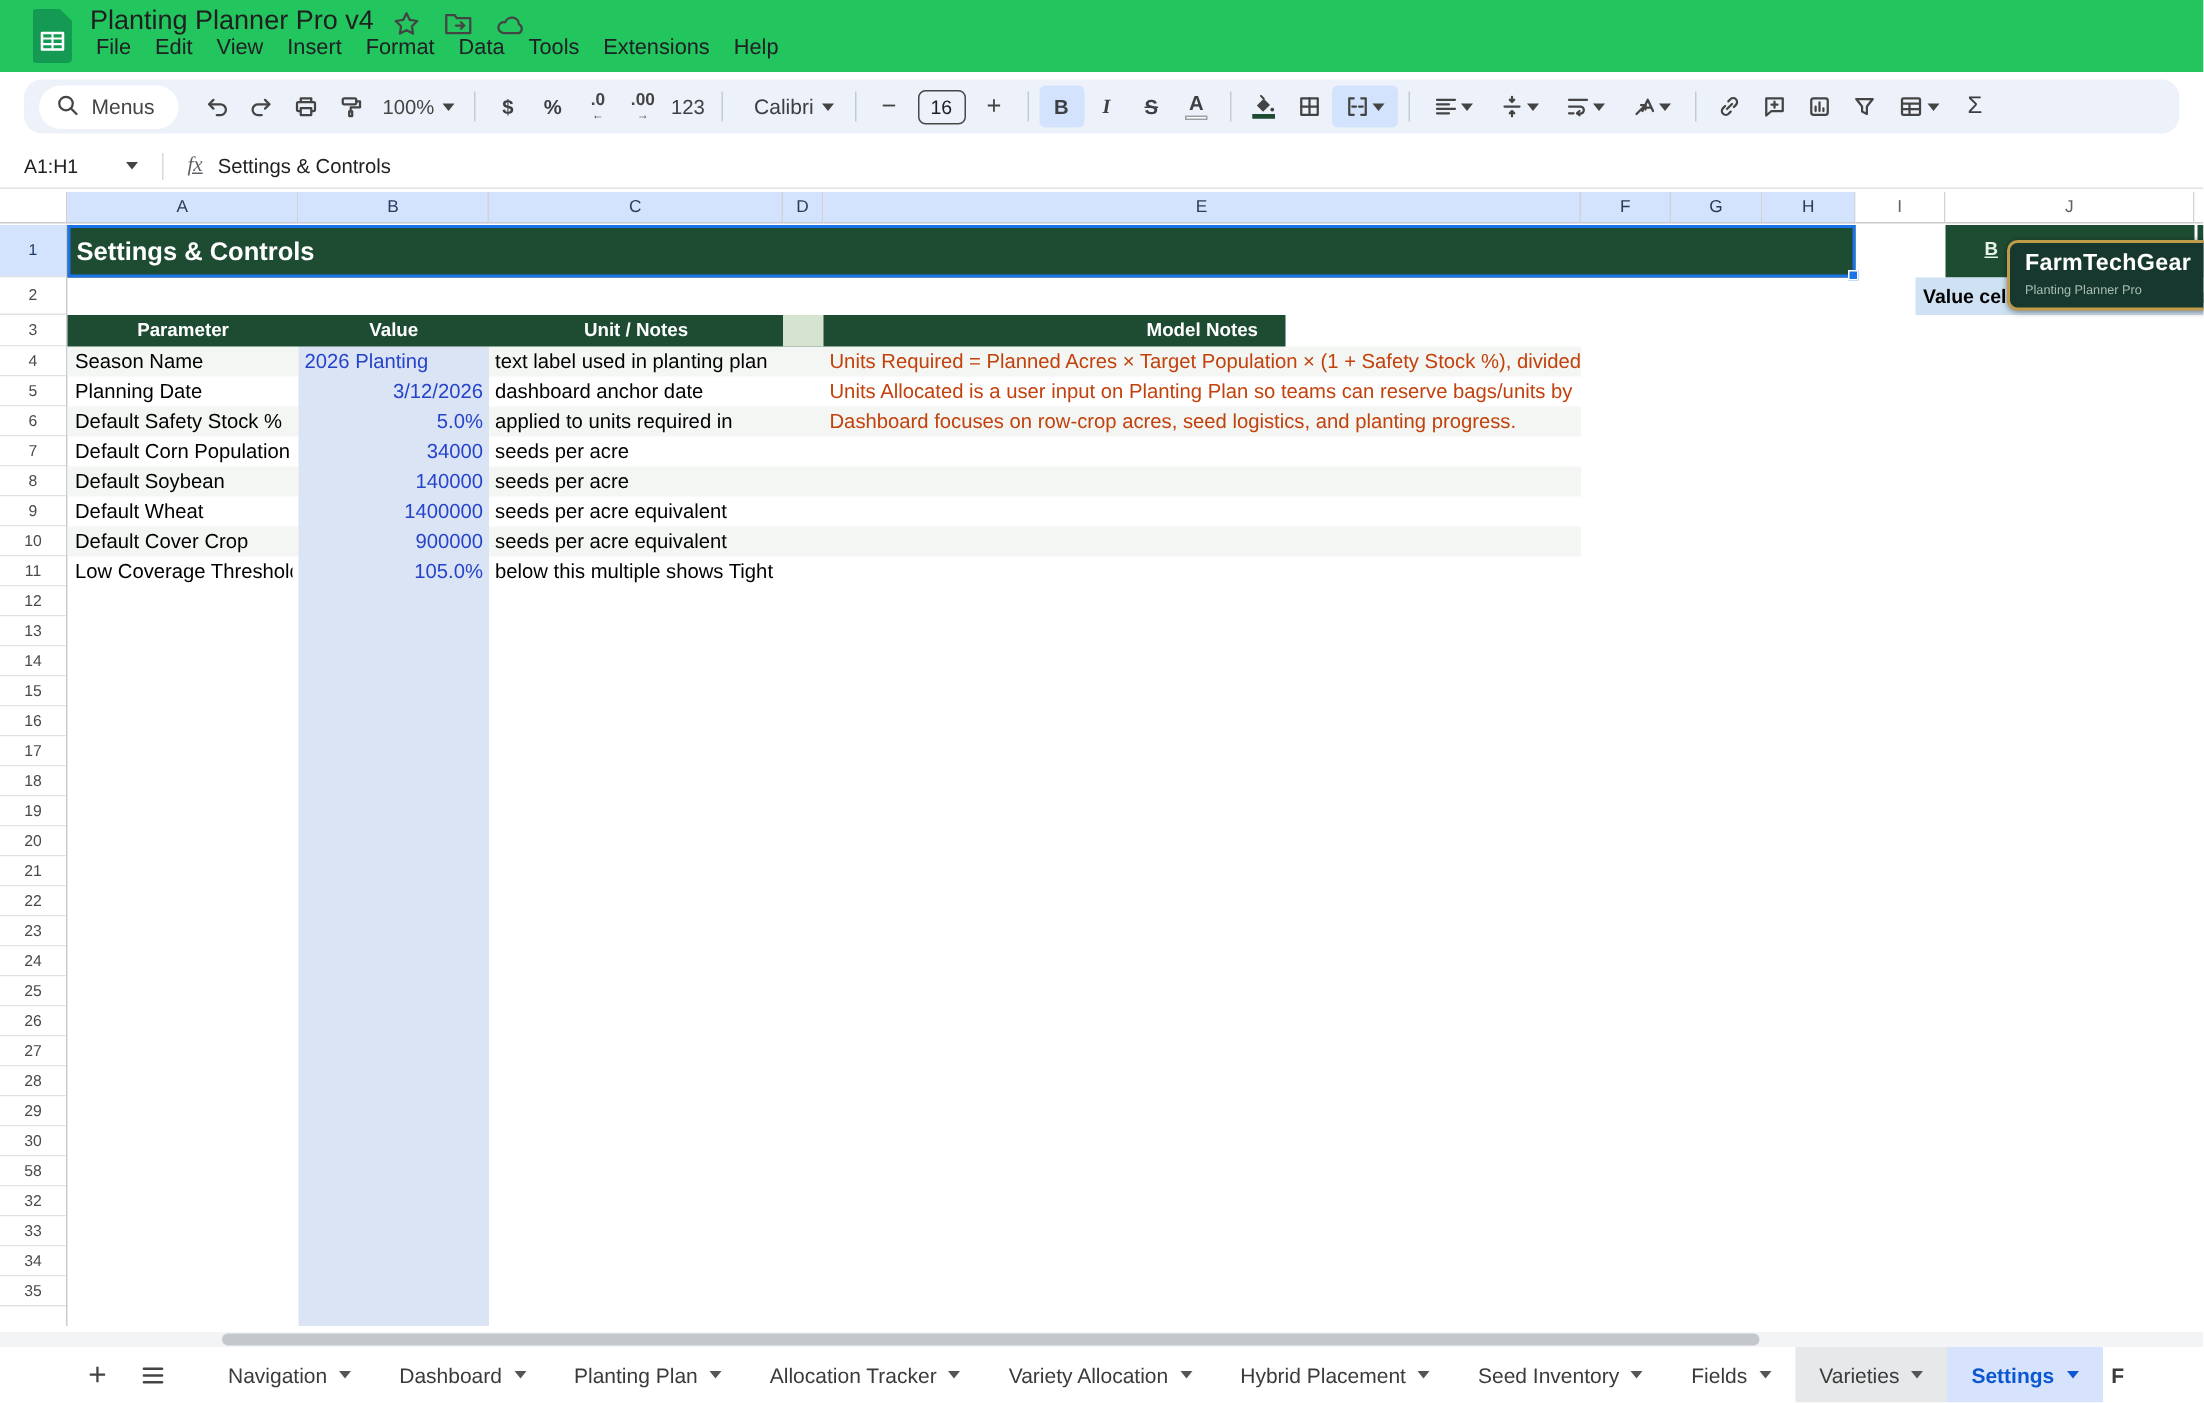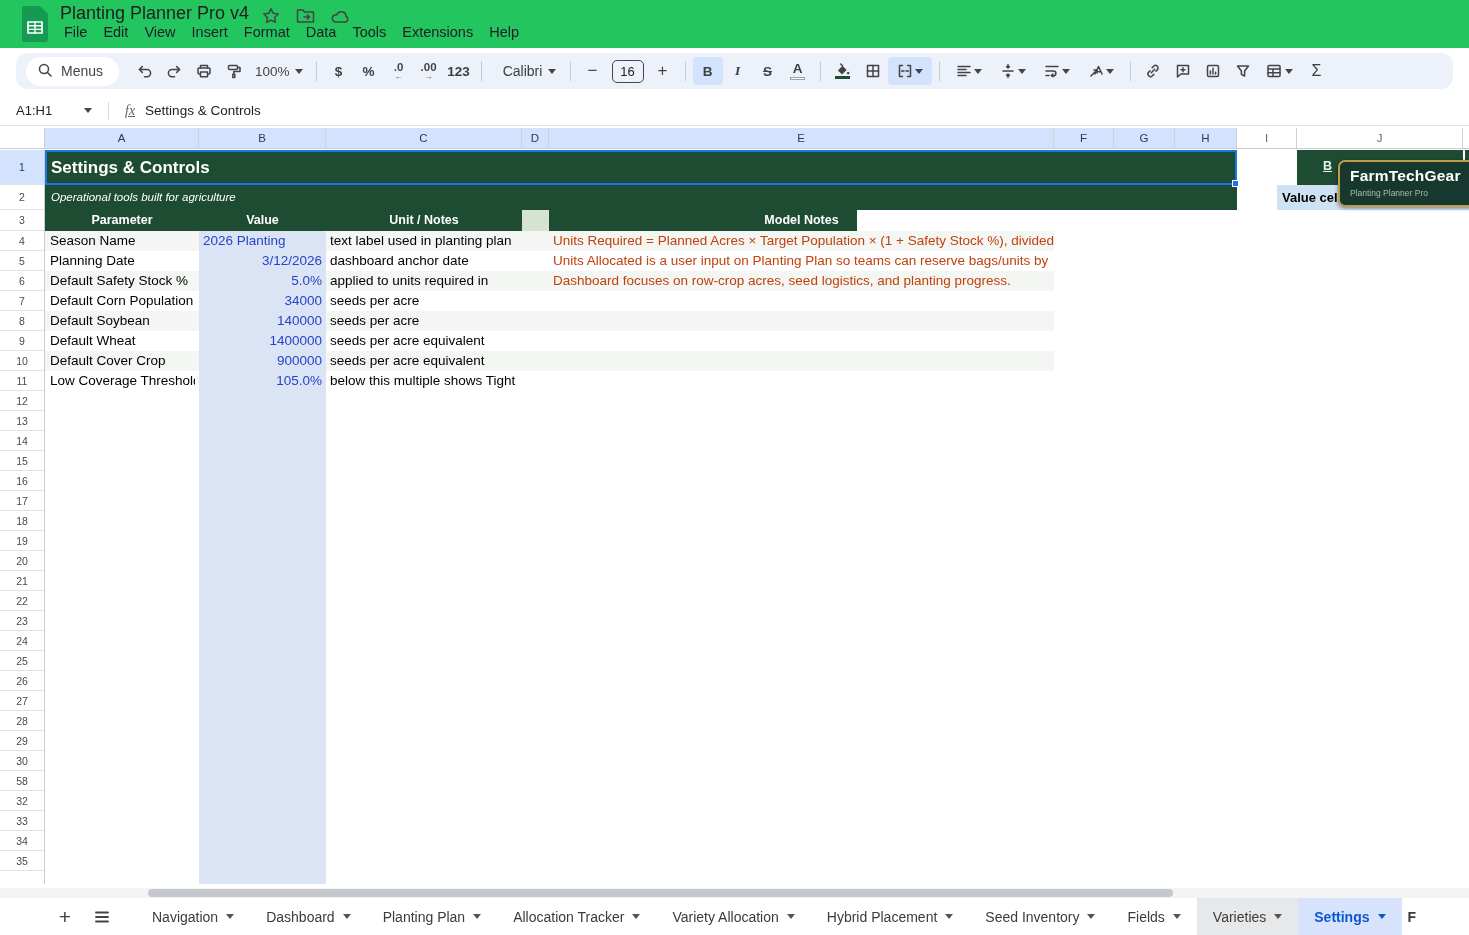--- a/index.html
+++ b/index.html
@@ -229,21 +229,21 @@
         <span class="arr">←</span>
       </span>
   </div>
   <div class="tb">
     <span class="stackfmt">
         <span>.00</span>
         <span class="arr">→</span>
       </span>
   </div>
   <div class="tb">
-      <span class="tbtext" style="font-weight:700">123</span>
+      <span class="tbtext" style="font-weight:400">123</span>
     </div>
   <div class="sep"></div>
   <div class="tb" style="min-width:74px">
     <span class="fontname">Calibri</span>
     <span class="crt"></span>
   </div>
   <div class="sep"></div>
   <div class="tb">
       <span class="pmt">−</span>
     </div>
@@ -425,21 +425,20 @@
   <div class="cells">
     <div class="bands">
       <div class="band"></div>
         <div class="band"></div>
         <div class="band"></div>
         <div class="band"></div>
     </div>
     <div class="bfill"></div>
 
     <div class="green-title">Settings &amp; Controls</div>
-    <div class="green-sub">Operational tools built for agriculture</div>
 
     <div class="hdr-row">
       <span class="h-param">Parameter</span>
       <span class="h-value">Value</span>
       <span class="h-unit">Unit / Notes</span>
       <span class="h-notes">Model Notes</span>
     </div>
     <div class="d3cell"></div>
 
     <div class="rows">

